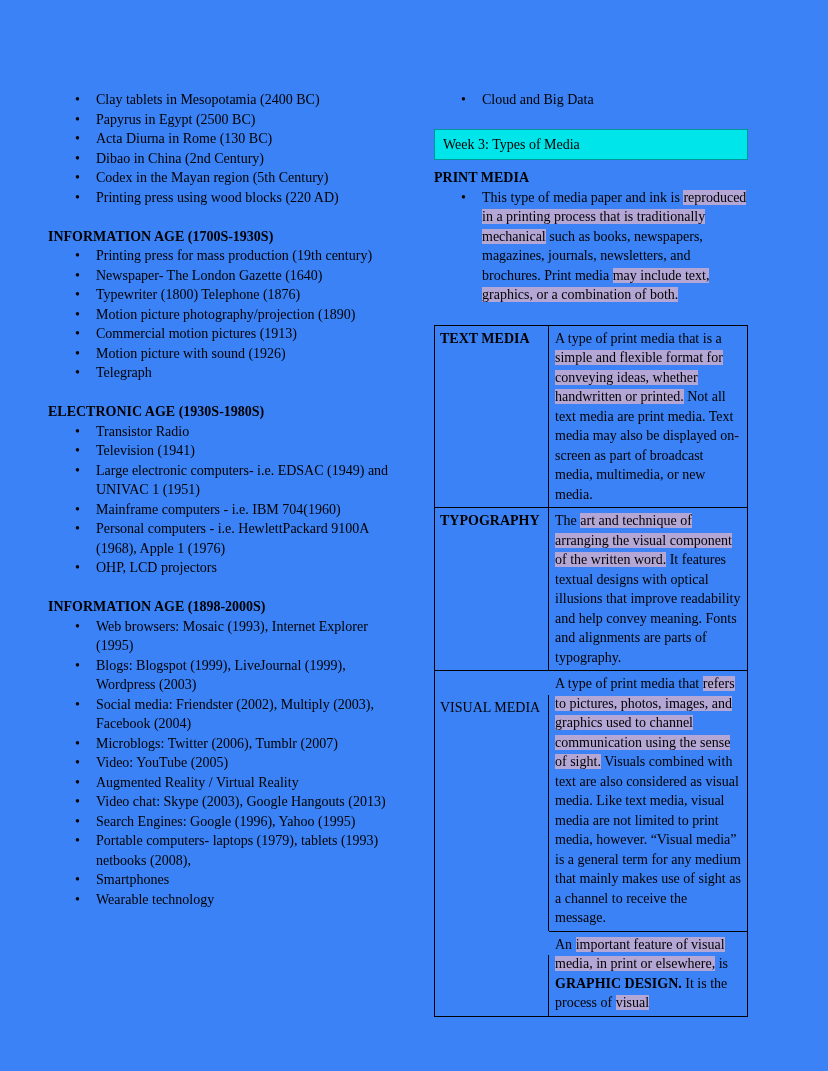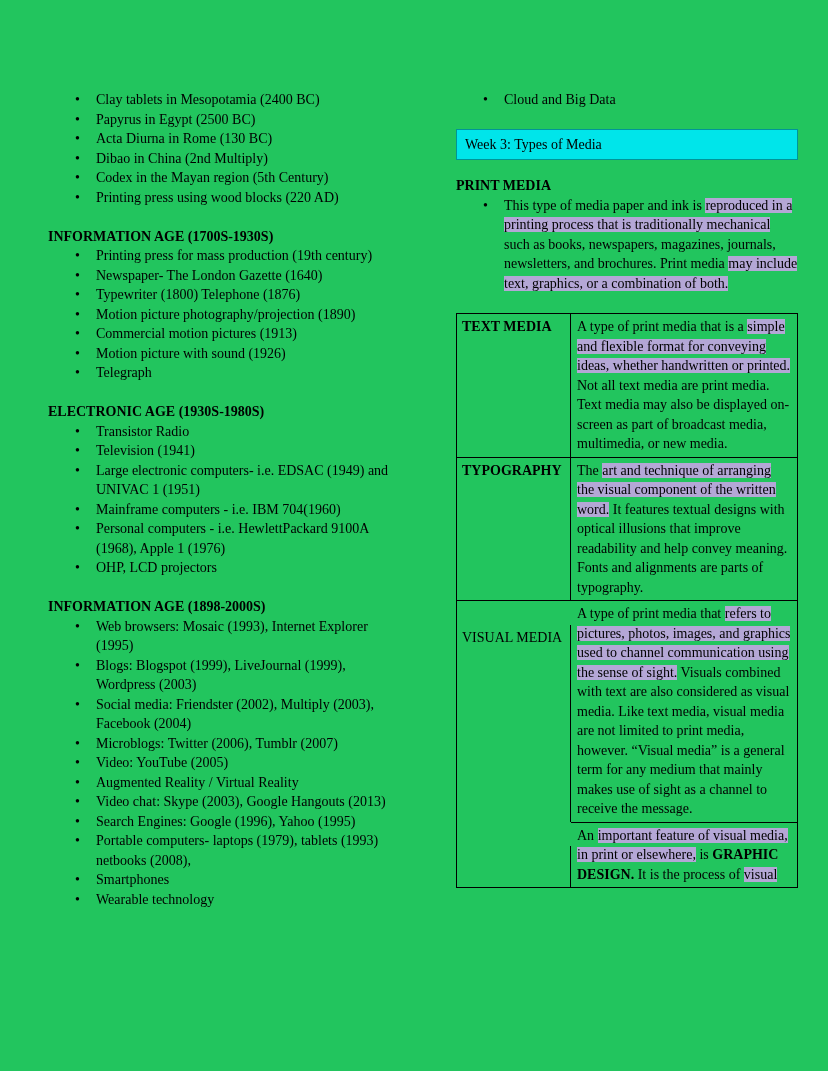--- a/index.html
+++ b/index.html
@@ -1,49 +1,49 @@
 <!DOCTYPE html>
 <html style="--hl-purple: #b4a7d6; --banner-cyan: #00e5ea;"><head>
 <meta charset="utf-8">
 <style>
   * { box-sizing: border-box; }
   html, body { margin: 0; padding: 0; background: #ffffff; }
   .page {
     position: relative;
     width: 828px;
     height: 1071px;
-    background: #22c55e;
+    background: #3b82f6;
     font-family: "Liberation Serif", serif;
     font-size: 14px;
     line-height: 19.5px;
     color: #000;
     overflow: hidden;
   }
   .col-left  { position: absolute; left: 48px;  top: 90px; width: 352px; }
-  .col-right { position: absolute; left: 456px; top: 90px; width: 342px; }
+  .col-right { position: absolute; left: 434px; top: 90px; width: 314px; }
 
   ul.blist { margin: 0; padding: 0 0 0 48px; list-style: none; }
   ul.blist li { position: relative; }
   ul.blist li::before {
     content: "\2022";
     position: absolute;
     left: -21px;
     top: 0;
   }
 
   .heading { font-weight: bold; }
   .section { margin-top: 19.5px; }
 
   .banner {
     margin-top: 19px;
     background: var(--banner-cyan, #00e5ea);
     border: 1px solid rgba(0,0,0,0.35);
     padding: 5px 8px;
   }
-  .h-print { margin-top: 16px; }
+  .h-print { margin-top: 8px; }
 
   .media-table { margin-top: 20px; border: 1.5px solid #000; }
   .trow { display: flex; align-items: stretch; }
   .trow + .trow { border-top: 1.5px solid #000; }
   .trow.continuation { border-top: none; }
   .trow.continuation .tcontent { border-top: 1.5px solid #000; }
   .tlabel {
     flex: 0 0 114px;
     width: 114px;
     border-right: 1.5px solid #000;
@@ -59,21 +59,21 @@
 </head>
 <body>
 
 <div class="page">
 
   <div class="col-left">
     <ul class="blist">
         <li>Clay tablets in Mesopotamia (2400 BC)</li>
         <li>Papyrus in Egypt (2500 BC)</li>
         <li>Acta Diurna in Rome (130 BC)</li>
-        <li>Dibao in China (2nd Multiply)</li>
+        <li>Dibao in China (2nd Century)</li>
         <li>Codex in the Mayan region (5th Century)</li>
         <li>Printing press using wood blocks (220 AD)</li>
       </ul>
     <div>
         <div class="section">
           <div class="heading">INFORMATION AGE (1700S-1930S)</div>
           <ul class="blist">
             <li>Printing press for mass production (19th century)</li>
             <li>Newspaper- The London Gazette (1640)</li>
             <li>Typewriter (1800) Telephone (1876)</li>

